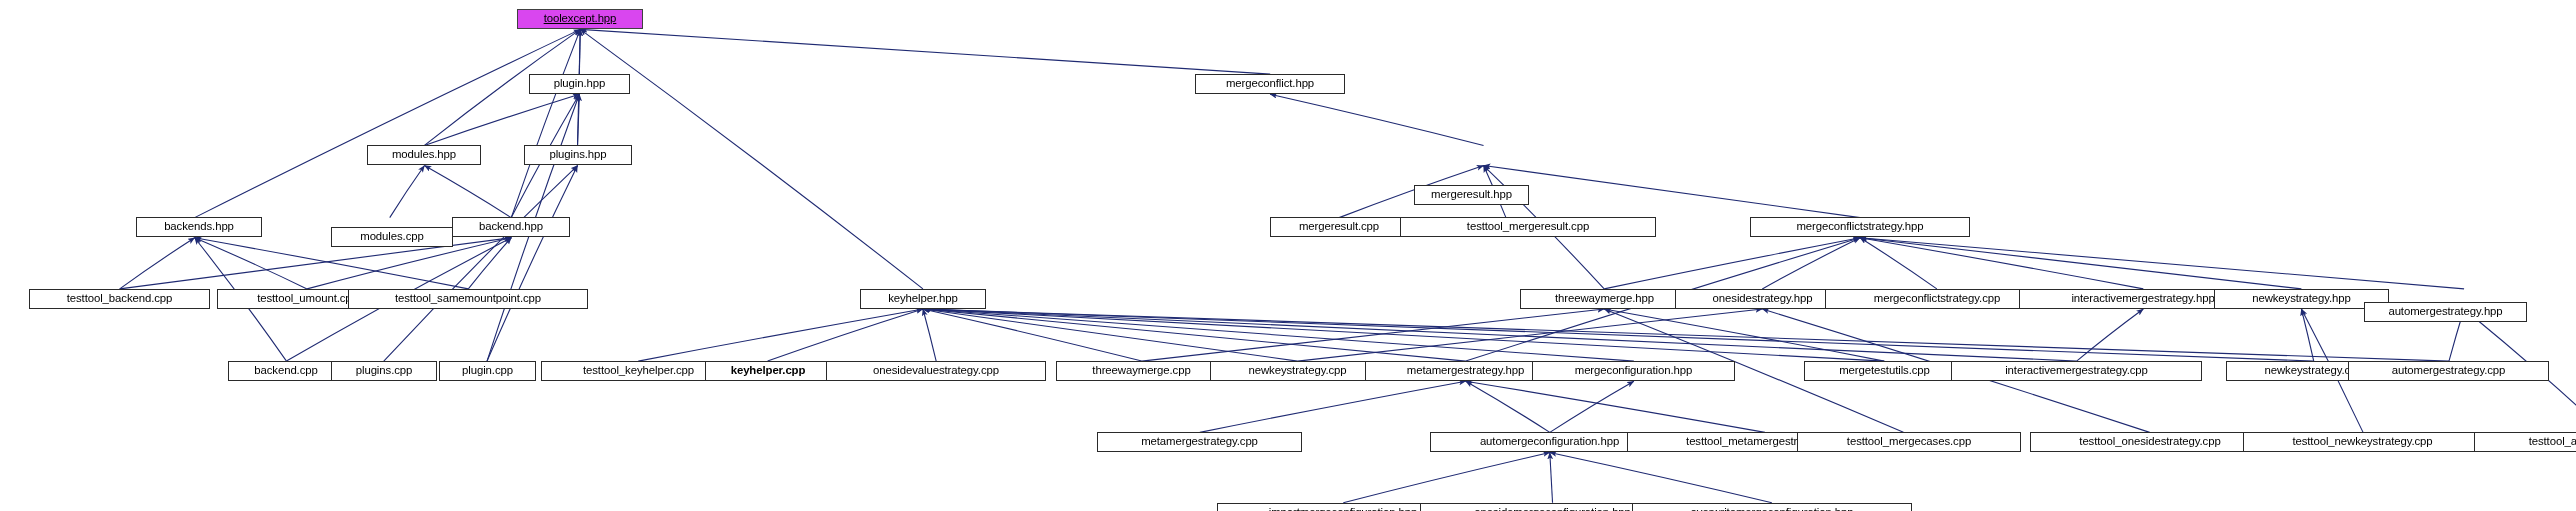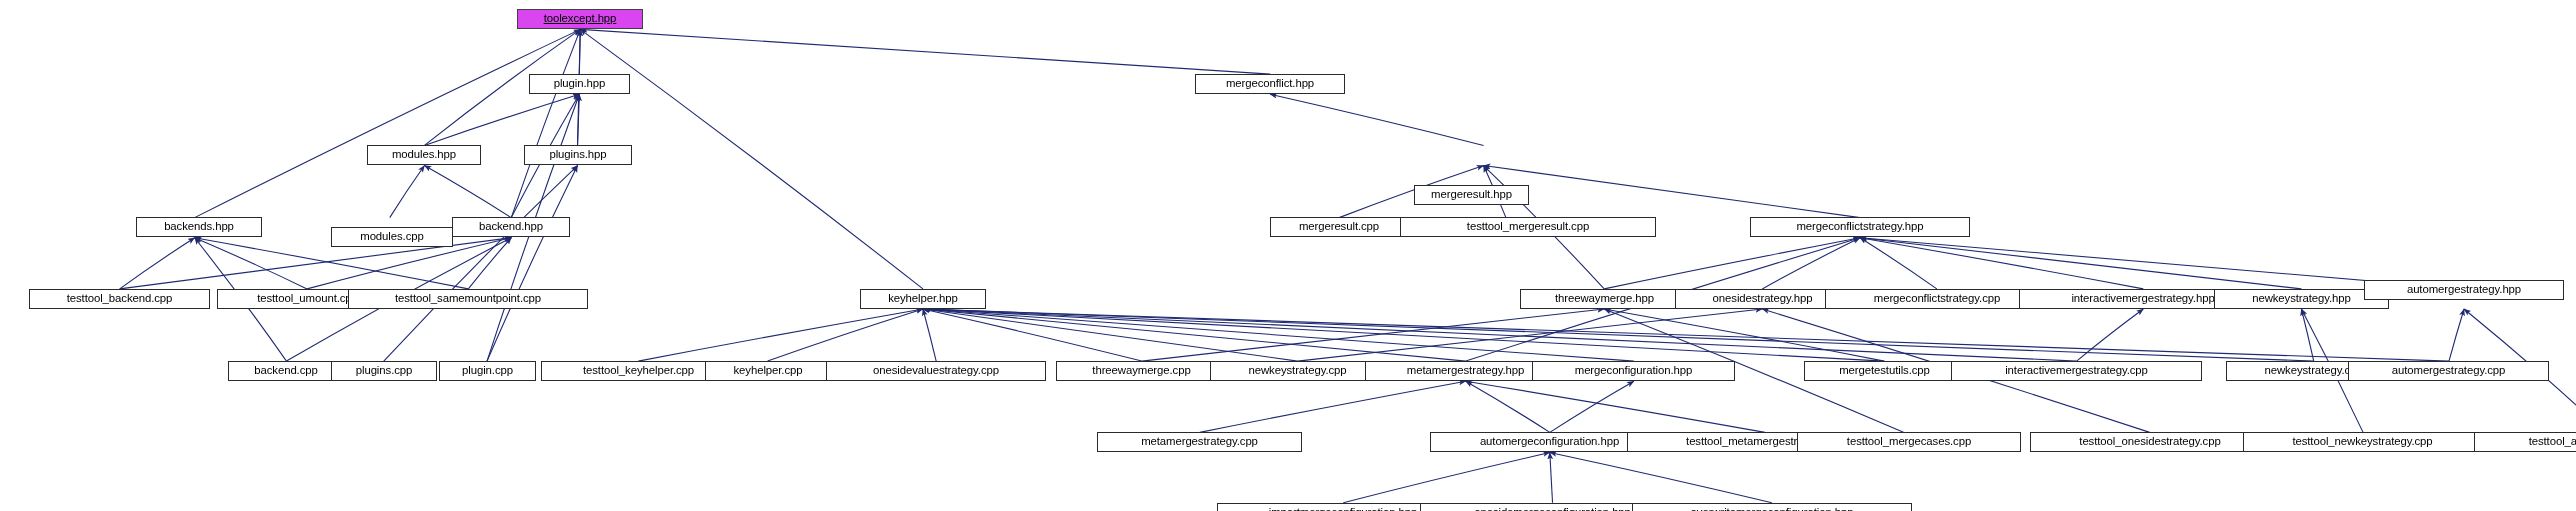--- a/index.html
+++ b/index.html
@@ -136,28 +136,28 @@
       <div class="gnode" style="left: 1750px; top: 217px; width: 220px;">mergeconflictstrategy.hpp</div>
       <div class="gnode" style="left: 29px; top: 289px; width: 181px;">testtool_backend.cpp</div>
       <div class="gnode" style="left: 217px; top: 289px; width: 181px;">testtool_umount.cpp</div>
       <div class="gnode" style="left: 348px; top: 289px; width: 240px;">testtool_samemountpoint.cpp</div>
       <div class="gnode" style="left: 860px; top: 289px; width: 126px;">keyhelper.hpp</div>
       <div class="gnode" style="left: 1520px; top: 289px; width: 169px;">threewaymerge.hpp</div>
       <div class="gnode" style="left: 1675px; top: 289px; width: 175px;">onesidestrategy.hpp</div>
       <div class="gnode" style="left: 1825px; top: 289px; width: 224px;">mergeconflictstrategy.cpp</div>
       <div class="gnode" style="left: 2019px; top: 289px; width: 248px;">interactivemergestrategy.hpp</div>
       <div class="gnode" style="left: 2214px; top: 289px; width: 175px;">newkeystrategy.hpp</div>
-      <div class="gnode" style="left: 2364px; top: 280px; width: 200px;">automergestrategy.hpp</div>
+      <div class="gnode" style="left: 2364px; top: 302px; width: 163px;">automergestrategy.hpp</div>
       <div class="gnode" style="left: 1270px; top: 217px; width: 138px;">mergeresult.cpp</div>
       <div class="gnode" style="left: 1400px; top: 217px; width: 256px;">testtool_mergeresult.cpp</div>
       <div class="gnode" style="left: 228px; top: 361px; width: 116px;">backend.cpp</div>
       <div class="gnode" style="left: 331px; top: 361px; width: 106px;">plugins.cpp</div>
       <div class="gnode" style="left: 439px; top: 361px; width: 97px;">plugin.cpp</div>
       <div class="gnode" style="left: 541px; top: 361px; width: 195px;">testtool_keyhelper.cpp</div>
-      <div class="gnode" style="left: 705px; top: 361px; width: 126px;">keyhelper.cpp</div>
+      <div class="gnode" style="left: 705px; top: 361px; width: 126px; font-weight: bold;">keyhelper.cpp</div>
       <div class="gnode" style="left: 826px; top: 361px; width: 220px;">onesidevaluestrategy.cpp</div>
       <div class="gnode" style="left: 1056px; top: 361px; width: 171px;">threewaymerge.cpp</div>
       <div class="gnode" style="left: 1210px; top: 361px; width: 175px;">newkeystrategy.cpp</div>
       <div class="gnode" style="left: 1365px; top: 361px; width: 201px;">metamergestrategy.hpp</div>
       <div class="gnode" style="left: 1532px; top: 361px; width: 203px;">mergeconfiguration.hpp</div>
       <div class="gnode" style="left: 1804px; top: 361px; width: 161px;">mergetestutils.cpp</div>
       <div class="gnode" style="left: 1951px; top: 361px; width: 251px;">interactivemergestrategy.cpp</div>
       <div class="gnode" style="left: 2226px; top: 361px; width: 175px;">newkeystrategy.cpp</div>
       <div class="gnode" style="left: 2348px; top: 361px; width: 201px;">automergestrategy.cpp</div>
       <div class="gnode" style="left: 1097px; top: 432px; width: 205px;">metamergestrategy.cpp</div>

